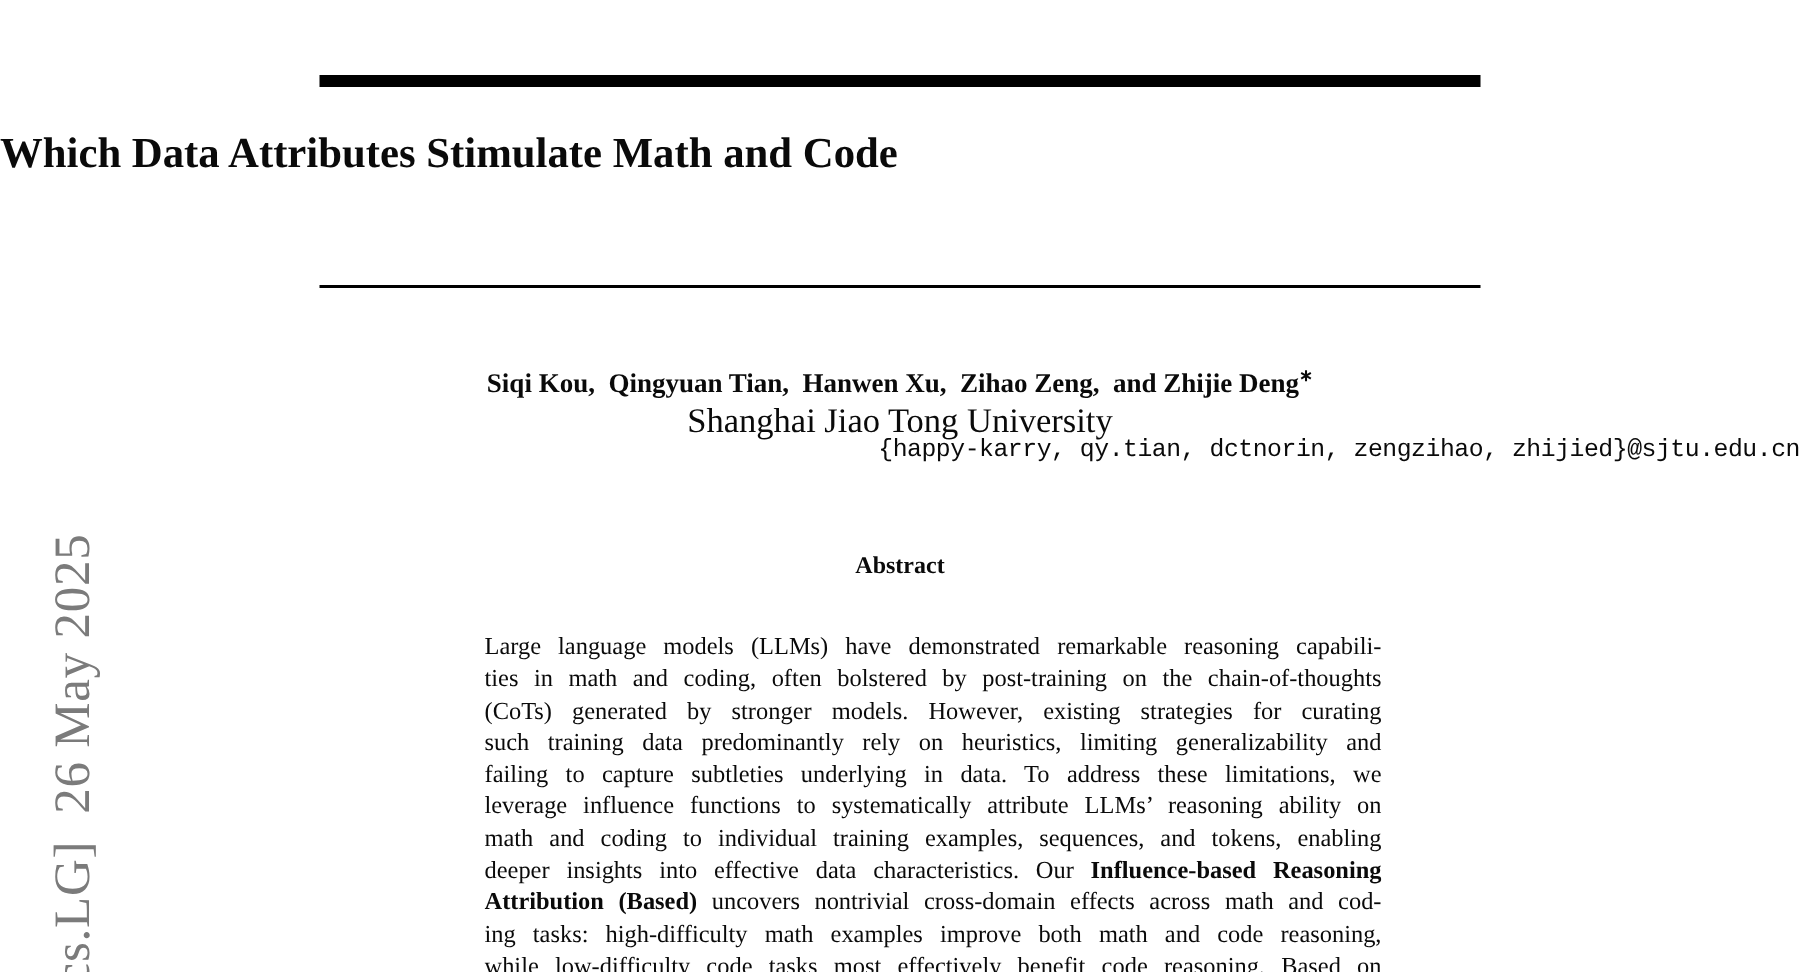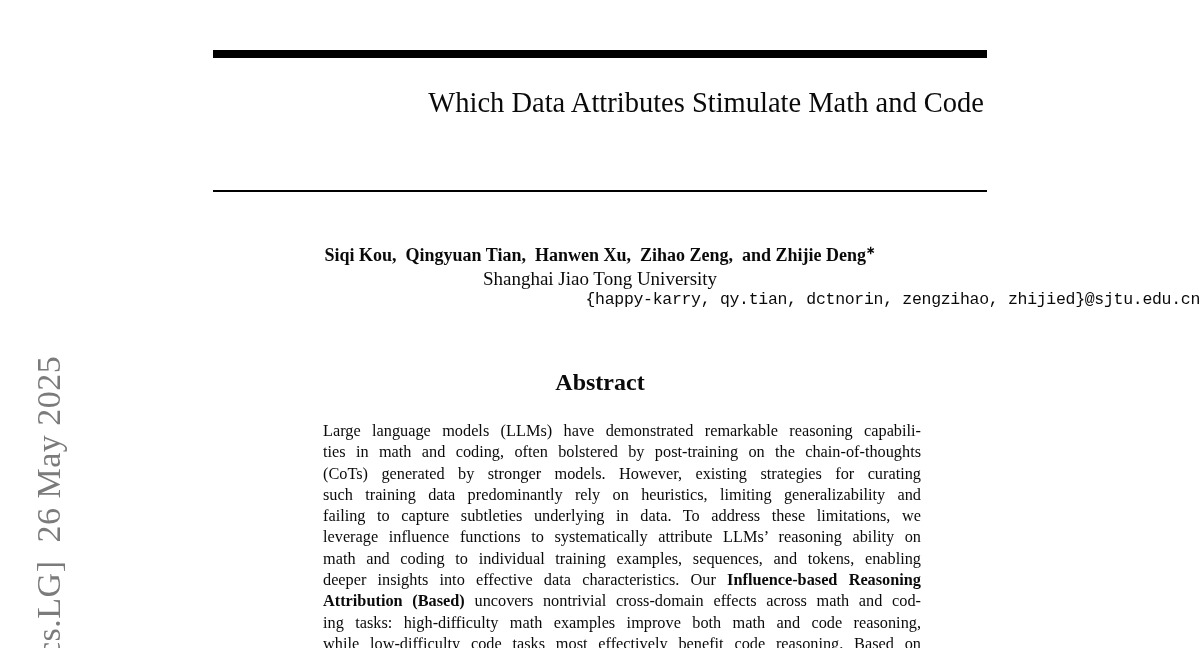--- a/index.html
+++ b/index.html
@@ -24,56 +24,56 @@
     white-space: pre;
   }
 
   .rule { position: absolute; left: 213px; width: 774px; background: #000; }
   .rule.thick { top: 50px; height: 8px; }
   .rule.thin  { top: 190px; height: 2px; }
 
   .title {
     position: absolute;
     left: 0; top: 83px; width: 984px; margin: 0;
-    text-align: right;
-    font-size: 28.5px; font-weight: normal;
+    text-align: left;
+    font-size: 28.5px; font-weight: bold;
     line-height: 39px;
     color: #0a0a0a;
   }
 
   .authors {
     position: absolute;
     left: 0; top: 244px; width: 1200px;
     text-align: center;
     font-size: 18px; font-weight: bold;
     white-space: pre-wrap;
   }
   .authors sup { font-size: 0.62em; font-weight: bold; }
 
   .affiliation {
     position: absolute;
     left: 0; top: 268px; width: 1200px;
     text-align: center;
-    font-size: 19px;
+    font-size: 23px;
   }
 
   .emails {
     position: absolute;
     left: 0; top: 290px; width: 1200px;
     text-align: right;
     font-family: "Liberation Mono", monospace;
     font-size: 16.5px;
     letter-spacing: -0.3px;
   }
 
   .abs-heading {
     position: absolute;
     left: 0; top: 369px; width: 1200px;
     text-align: center;
-    font-size: 24px; font-weight: bold;
+    font-size: 16px; font-weight: bold;
   }
 
   .abs-body {
     position: absolute;
     left: 275px; top: 420px; width: 646px;
     font-size: 16.3px;
   }
   .abs-line {
     height: 21.3px;
     line-height: 21.3px;

